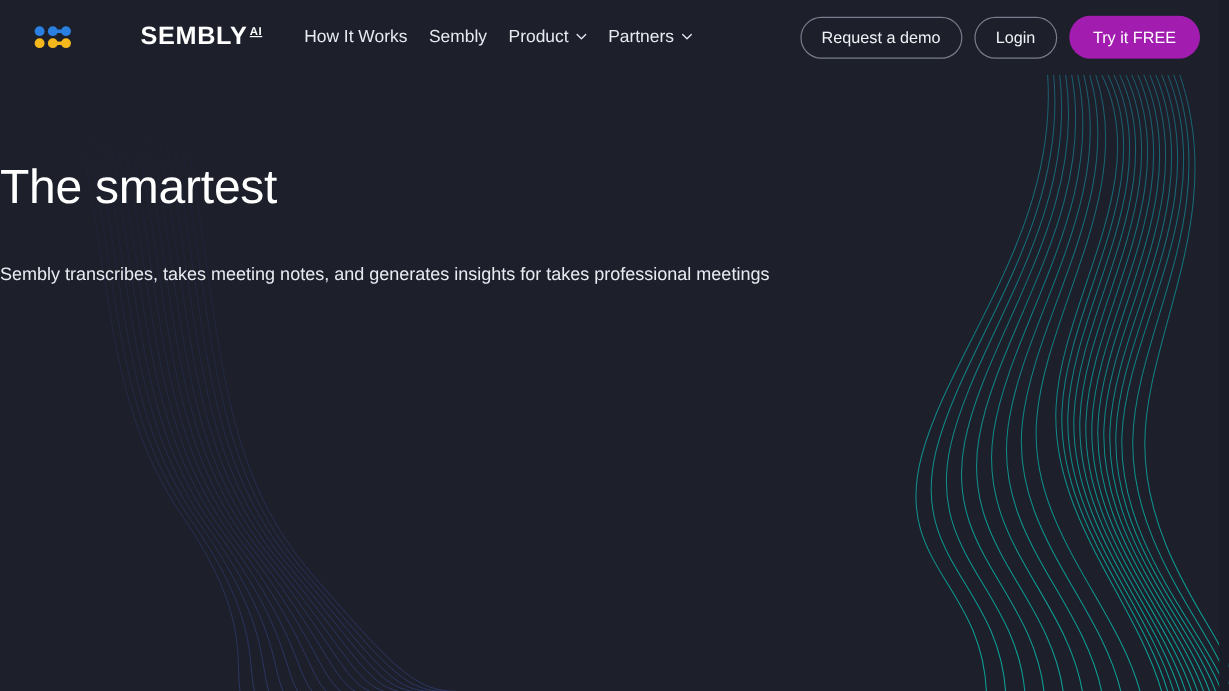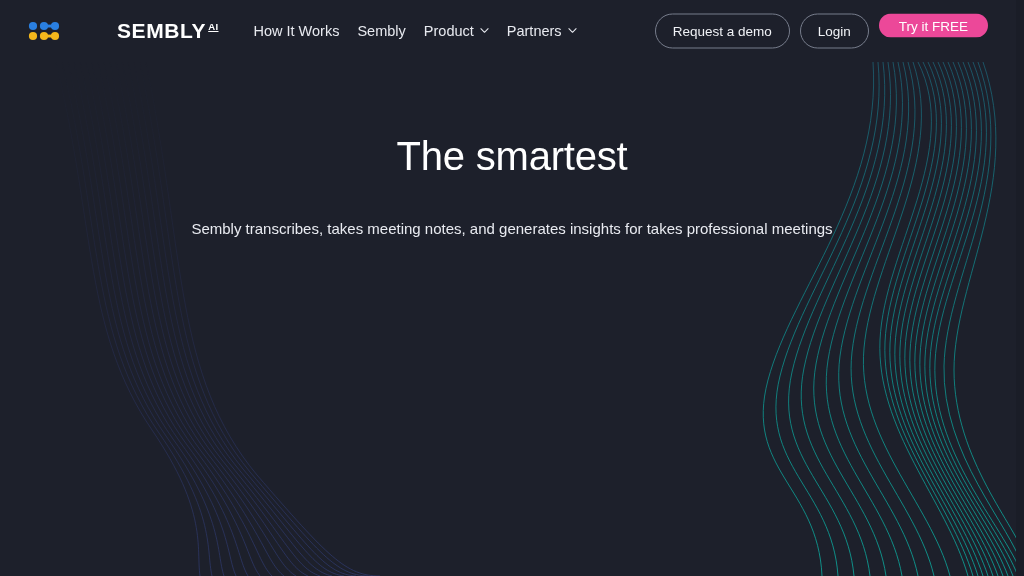--- a/index.html
+++ b/index.html
@@ -76,53 +76,52 @@
     display:inline-block;
     margin-left:6px;
     width:9px; height:9px;
     position:relative;
     top:-1px;
   }
   .nav-item .chev svg { display:block; }
 
   .actions {
     position:absolute;
-    right:36px; top:50%;
+    right:24px; top:50%;
     transform:translateY(-50%);
-    display:flex; align-items:flex-start; gap:10px;
+    display:flex; align-items:flex-end; gap:10px;
   }
   .btn {
     display:inline-flex; align-items:center; justify-content:center;
     border-radius:999px;
     font-size:13.5px;
     cursor:pointer;
     white-space:nowrap;
   }
   .btn-outline {
     border:1px solid #777d8c;
     color:#f0f2f6;
     background:transparent;
     height:35px;
     padding:0 17px;
   }
   .btn-primary {
     border:1px solid transparent;
-    background:#ec4899;
-    color:#ffffff;
-    height:24px;
+    background:#a21caf;
+    color:#ffffff;
+    height:36px;
     padding:0 19px;
   }
 
   
   .hero {
     position:absolute;
     top:62px; left:0;
     width:1024px;
     z-index:5;
-    text-align:center;
   }
   .hero-title {
     margin-top:74px;
     color:#ffffff;
     font-size:40px;
     font-weight:400;
     line-height:1.0;
     letter-spacing:-0.2px;
   }
   .hero-title .ln { display:block; }

